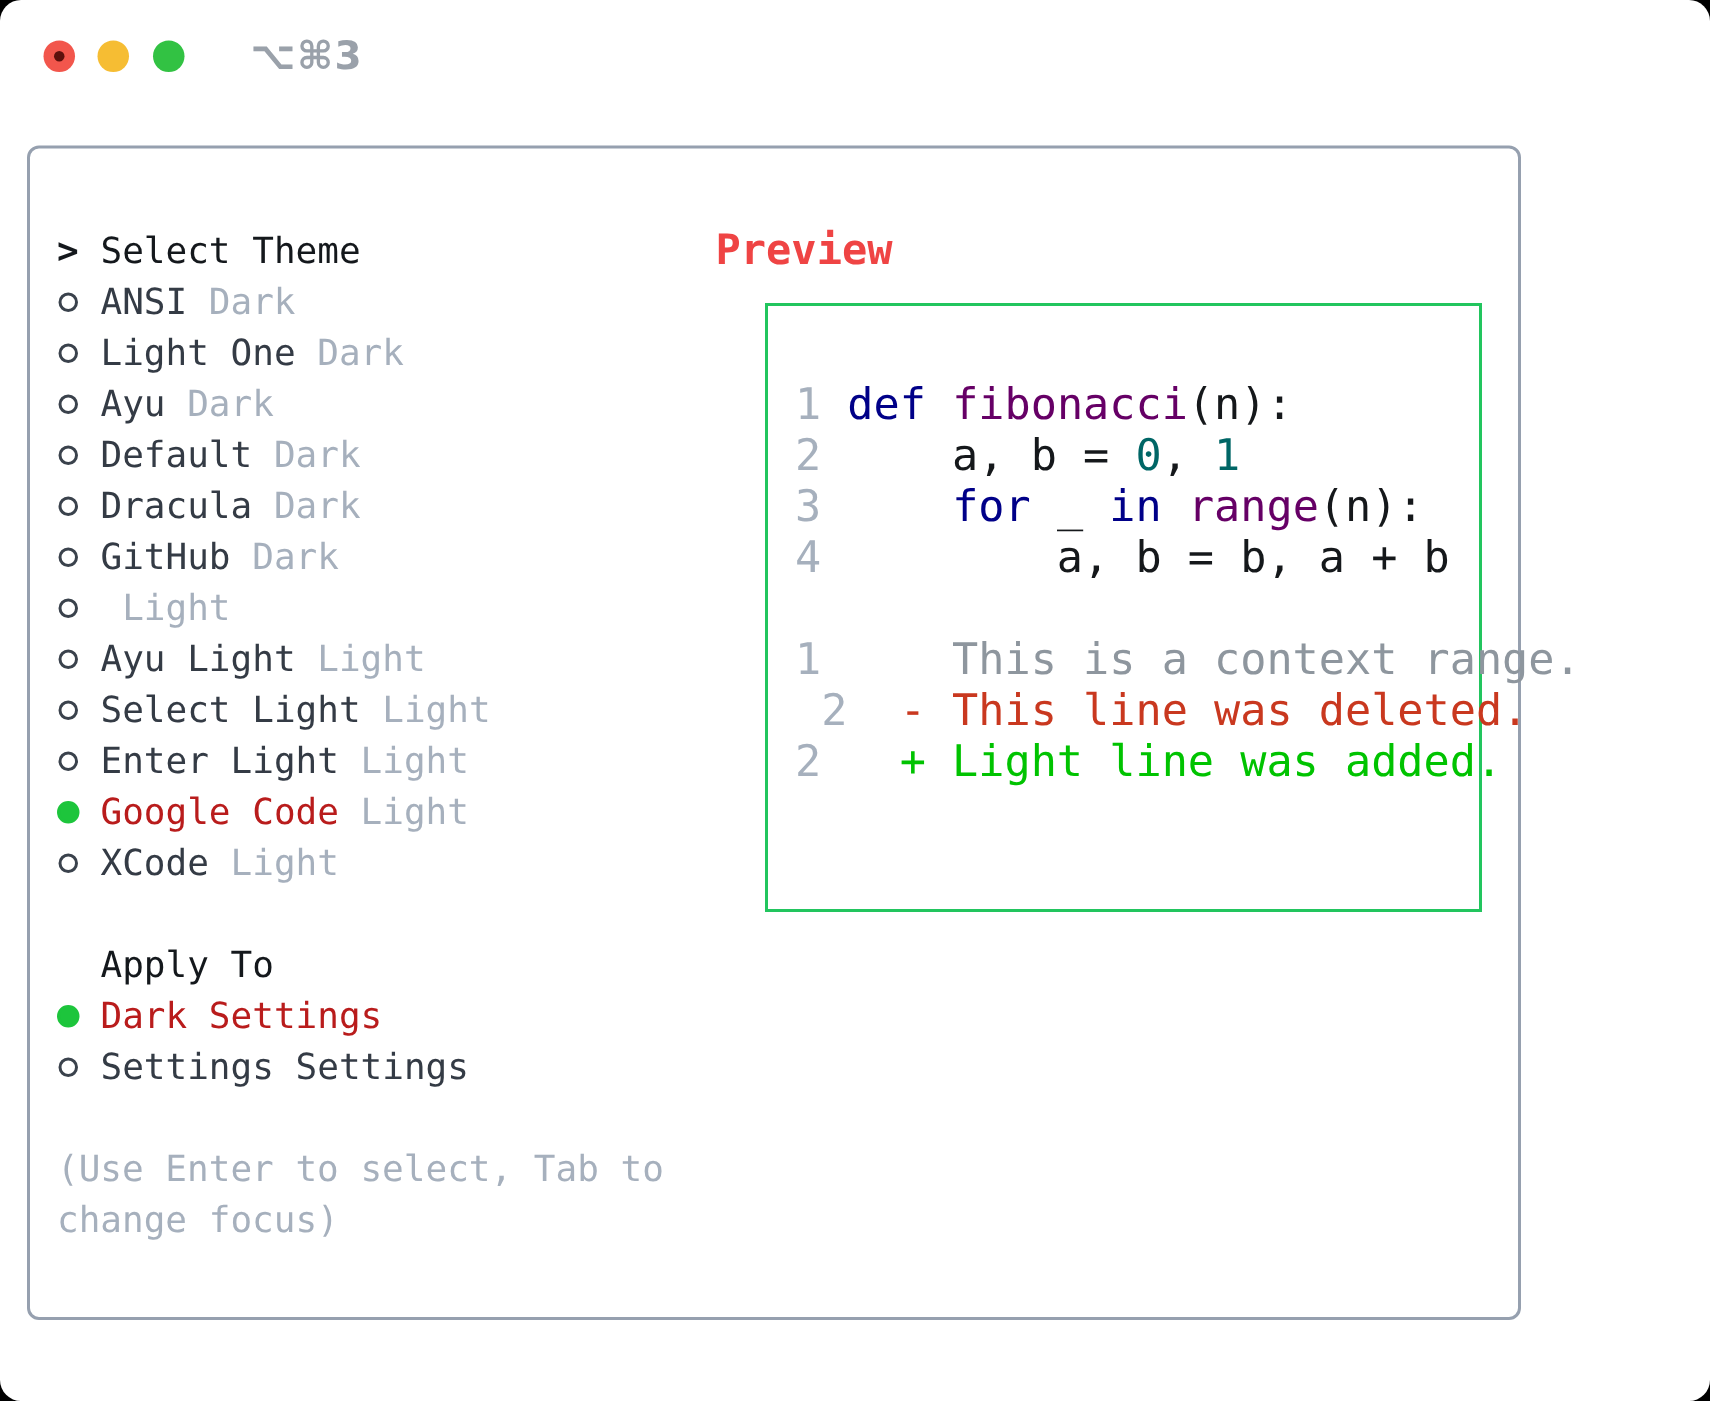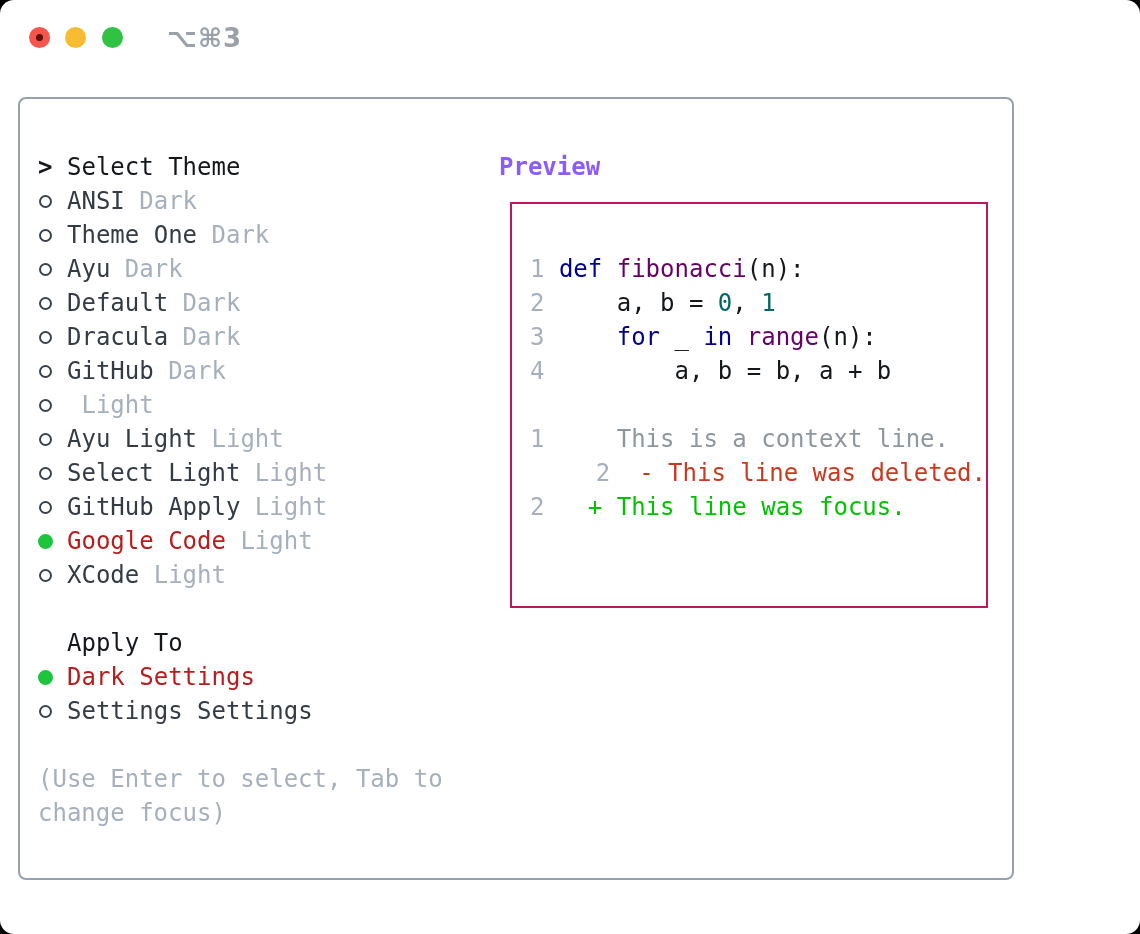--- a/index.html
+++ b/index.html
@@ -31,25 +31,25 @@
   .prompt { font-weight:bold; color:#14181c; }
   .radio { width:13px; height:13px; border:2px solid #3a424c; border-radius:50%; margin-left:1px; }
   .radio.on { background:#1dc53c; border-color:#1dc53c; width:15px; height:15px; margin-left:0; }
   .hdr { font-weight:normal; color:#14181c; }
   .variant { color:#a6b0bd; margin-left:1ch; }
   .sel .t-label { color:#b91c1c; }
   .spacer { height:34px; }
   .help { color:#a6b0bd; width:430px; white-space:normal; }
 
   
-  .preview-title { position:absolute; left:479px; top:51px; font-size:24px; line-height:34px;
-                   font-weight:bold; color:#8b5cf6; }
+  .preview-title { position:absolute; left:457px; top:51px; font-size:28px; line-height:34px;
+                   font-weight:bold; color:#ef4444; }
   .preview-box { position:absolute; left:490px; top:103px; width:478px; height:406px;
-                 border:2px solid #be185d; background:#fff;
-                 padding:48px 0 0 18px; font-size:24px; line-height:34px; }
+                 border:2px solid #22c55e; background:#fff;
+                 padding:48px 0 0 18px; font-size:29px; line-height:34px; }
   .cline { height:34px; white-space:pre; }
   .lnum { color:#a6b0bd; display:inline-block; width:2ch; }
   .tok-plain   { color:#15181b; }
   .tok-keyword { color:#000088; }
   .tok-title   { color:#660066; }
   .tok-number  { color:#006666; }
   .diff-context { color:#8e969e; }
   .diff-deleted { color:#c9381f;text-align:right; }
   .diff-added   { color:#00c300; }
 </style>
@@ -66,29 +66,29 @@
   </div>
 
   <div class="panel">
 
     <div class="left-col">
       <div class="row">
         <span class="marker prompt">&gt;</span><span class="hdr">Select Theme</span>
       </div>
       <div id="theme-list">
           <div class="row"><span class="marker"><span class="radio"></span></span><span class="t-label">ANSI</span><span class="variant">Dark</span></div>
-          <div class="row"><span class="marker"><span class="radio"></span></span><span class="t-label">Theme One</span><span class="variant">Dark</span></div>
+          <div class="row"><span class="marker"><span class="radio"></span></span><span class="t-label">Light One</span><span class="variant">Dark</span></div>
           <div class="row"><span class="marker"><span class="radio"></span></span><span class="t-label">Ayu</span><span class="variant">Dark</span></div>
           <div class="row"><span class="marker"><span class="radio"></span></span><span class="t-label">Default</span><span class="variant">Dark</span></div>
           <div class="row"><span class="marker"><span class="radio"></span></span><span class="t-label">Dracula</span><span class="variant">Dark</span></div>
           <div class="row"><span class="marker"><span class="radio"></span></span><span class="t-label">GitHub</span><span class="variant">Dark</span></div>
           <div class="row"><span class="marker"><span class="radio"></span></span><span class="variant">Light</span></div>
           <div class="row"><span class="marker"><span class="radio"></span></span><span class="t-label">Ayu Light</span><span class="variant">Light</span></div>
           <div class="row"><span class="marker"><span class="radio"></span></span><span class="t-label">Select Light</span><span class="variant">Light</span></div>
-          <div class="row"><span class="marker"><span class="radio"></span></span><span class="t-label">GitHub Apply</span><span class="variant">Light</span></div>
+          <div class="row"><span class="marker"><span class="radio"></span></span><span class="t-label">Enter Light</span><span class="variant">Light</span></div>
           <div class="row sel"><span class="marker"><span class="radio on"></span></span><span class="t-label">Google Code</span><span class="variant">Light</span></div>
           <div class="row"><span class="marker"><span class="radio"></span></span><span class="t-label">XCode</span><span class="variant">Light</span></div>
         </div>
       <div class="spacer"></div>
       <div class="row">
         <span class="marker"></span><span class="hdr">Apply To</span>
       </div>
       <div id="apply-list">
           <div class="row sel"><span class="marker"><span class="radio on"></span></span><span class="t-label">Dark Settings</span></div>
           <div class="row"><span class="marker"><span class="radio"></span></span><span class="t-label">Settings Settings</span></div>
@@ -101,20 +101,20 @@
 
     <div class="preview-box">
       <div id="code-block">
           <div class="cline"><span class="lnum">1</span><span class="tok-keyword">def</span><span class="tok-plain"> </span><span class="tok-title">fibonacci</span><span class="tok-plain">(n):</span></div>
           <div class="cline"><span class="lnum">2</span><span class="tok-plain">    a, b = </span><span class="tok-number">0</span><span class="tok-plain">, </span><span class="tok-number">1</span></div>
           <div class="cline"><span class="lnum">3</span><span class="tok-plain">    </span><span class="tok-keyword">for</span><span class="tok-plain"> _ </span><span class="tok-keyword">in</span><span class="tok-plain"> </span><span class="tok-title">range</span><span class="tok-plain">(n):</span></div>
           <div class="cline"><span class="lnum">4</span><span class="tok-plain">        a, b = b, a + b</span></div>
         </div>
       <div class="spacer"></div>
       <div id="diff-block">
-          <div class="cline diff-context"><span class="lnum">1</span><span>    This is a context line.</span></div>
+          <div class="cline diff-context"><span class="lnum">1</span><span>    This is a context range.</span></div>
           <div class="cline diff-deleted"><span class="lnum">2</span><span>  - This line was deleted.</span></div>
-          <div class="cline diff-added"><span class="lnum">2</span><span>  + This line was focus.</span></div>
+          <div class="cline diff-added"><span class="lnum">2</span><span>  + Light line was added.</span></div>
         </div>
     </div>
 
   </div>
 </div>
 
 </body></html>

